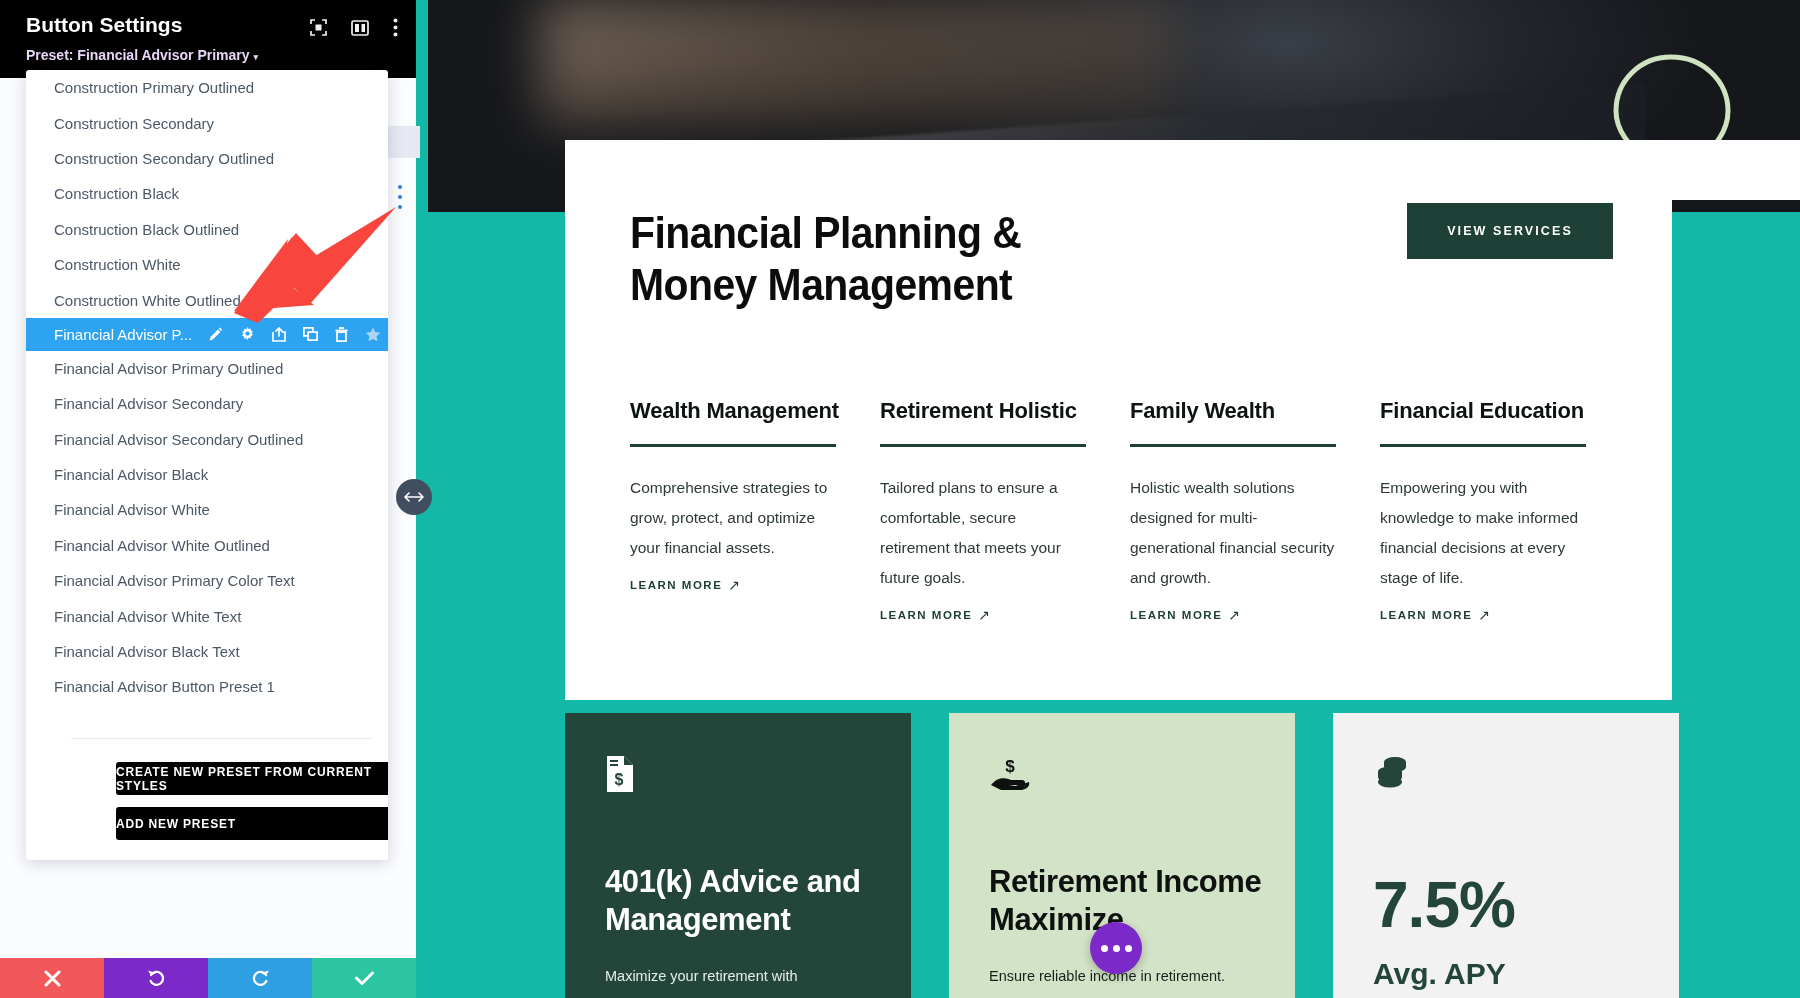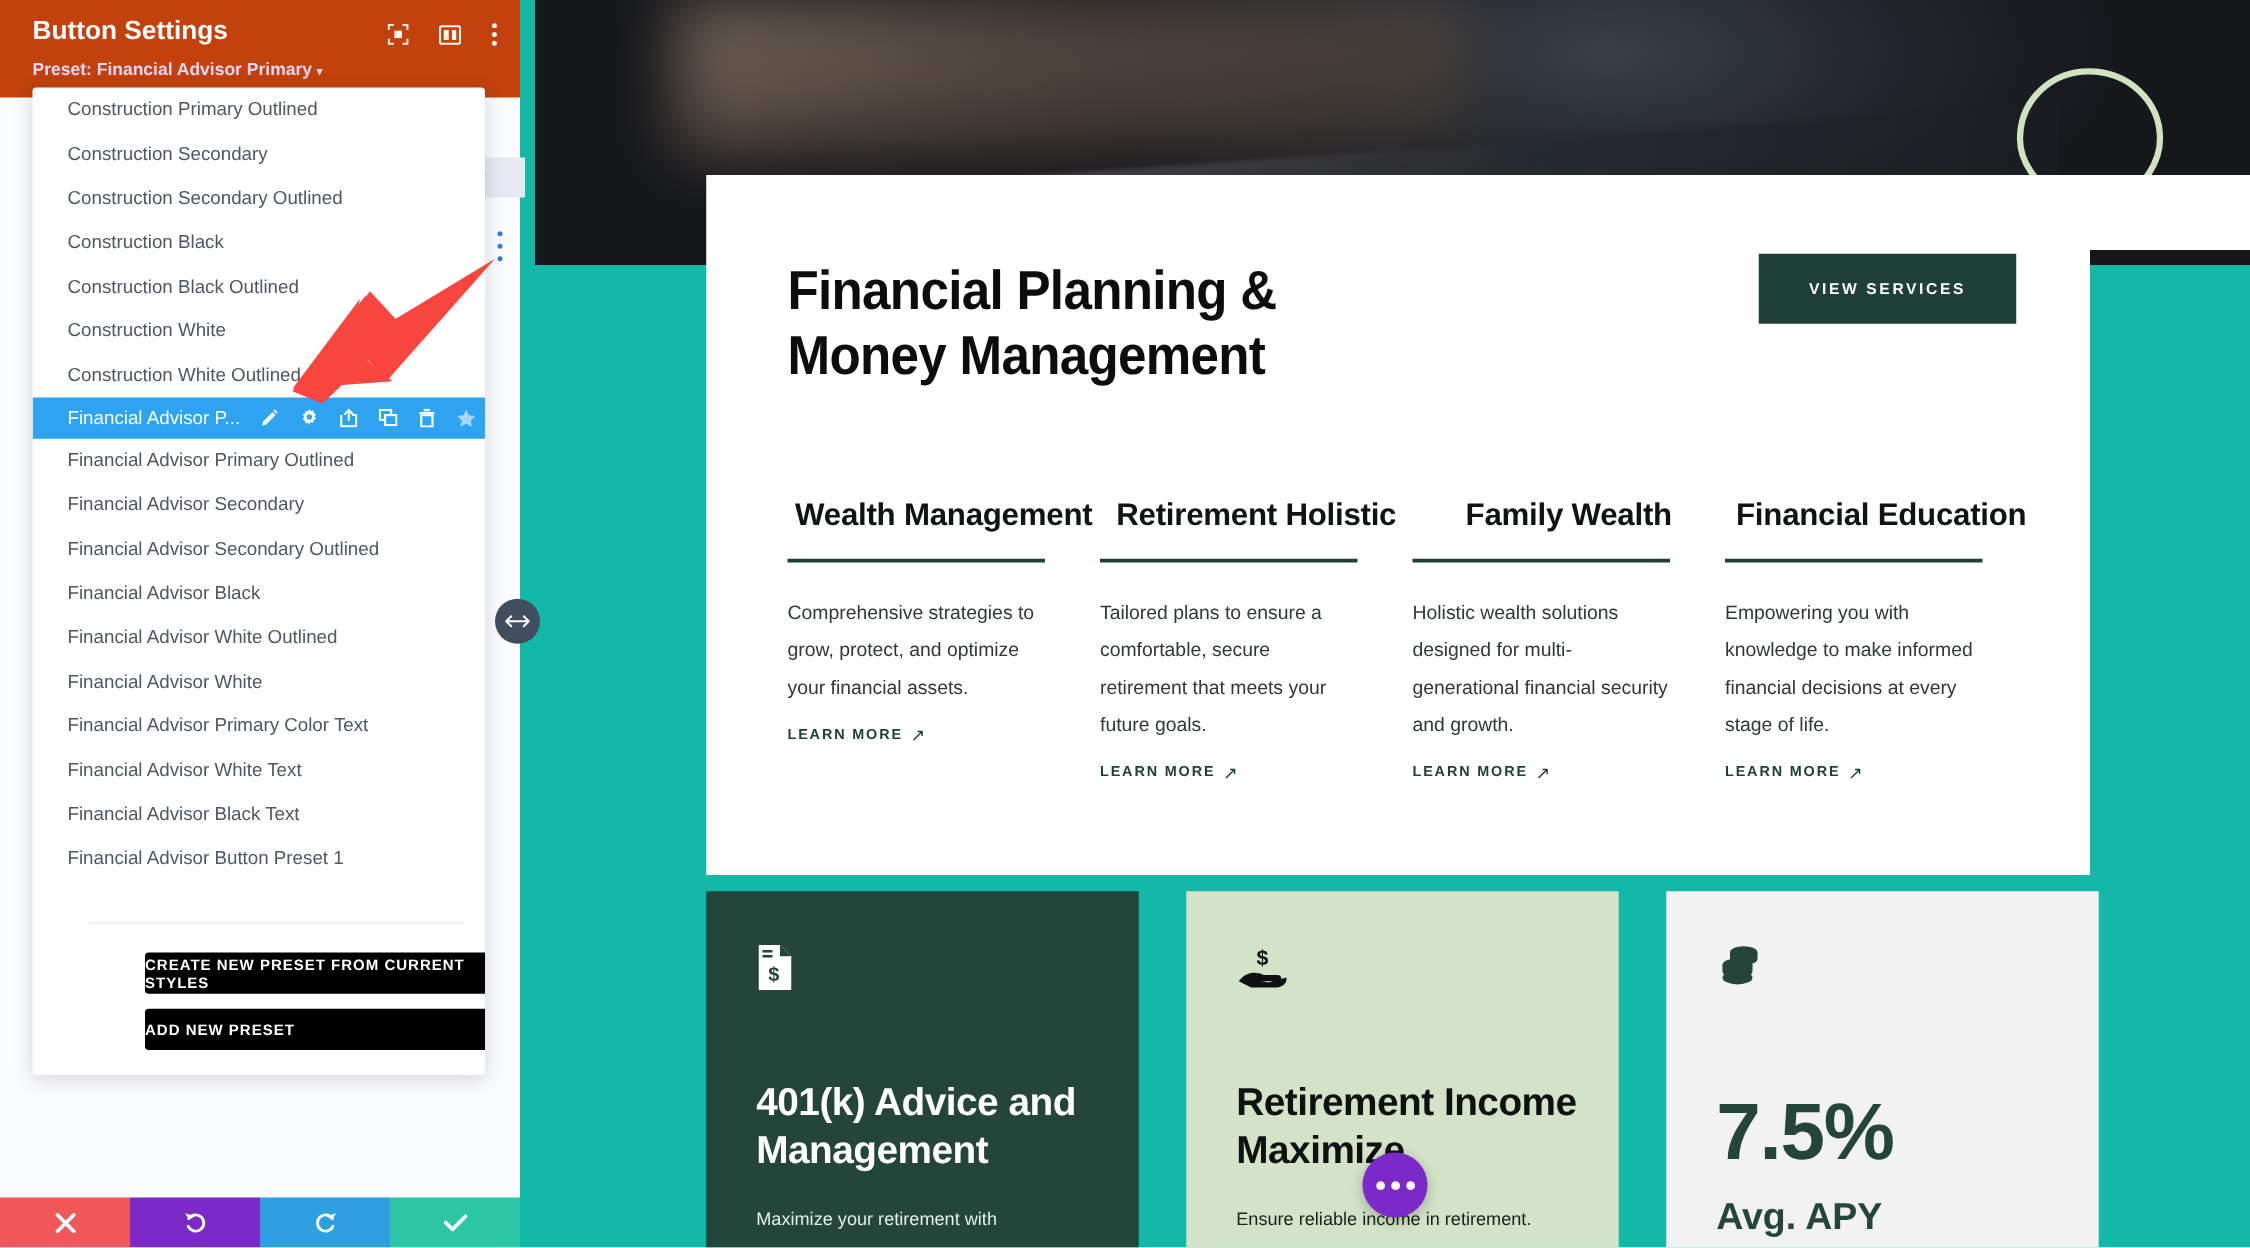--- a/index.html
+++ b/index.html
@@ -58,23 +58,22 @@
     position: absolute; left: 1395px; top: 203px; width: 206px; height: 56px;
     background: #1f4036; color: #ffffff;
     display: flex; align-items: center; justify-content: center;
     font-size: 12.5px; letter-spacing: 2.1px; font-weight: 600;
   }
 
   .svc-row { position: absolute; left: 618px; top: 398px; width: 1000px; display: flex; gap: 0; }
   .svc-col { width: 260px; }
   .svc-col h3 {
     font-family: "Liberation Sans Narrow", "Liberation Sans", sans-serif;
-    font-size: 25px; font-weight: 700; color: #0d1412; letter-spacing: -.2px;
+    font-size: 22px; font-weight: 700; color: #0d1412; letter-spacing: -.2px;
     white-space: nowrap;
-    text-align: center;
   }
   .svc-rule { width: 206px; height: 2.5px; background: #1f4036; margin-top: 20px; }
   .svc-col p {
     margin-top: 26px; width: 210px;
     font-size: 15.5px; line-height: 30px; color: #2e3a37;
   }
   .learn {
     margin-top: 14px; display: inline-flex; align-items: center; gap: 6px;
     font-size: 11.5px; letter-spacing: 1.5px; font-weight: 700; color: #1f4036;
   }
@@ -120,21 +119,21 @@
     display: flex; flex-direction: column; align-items: center; justify-content: space-between;
   }
   .kebab-vert i { width: 4px; height: 4px; border-radius: 50%; background: #2f7fd6; display:block; }
   .drag-circle {
     position: absolute; left: 396px; top: 479px; width: 36px; height: 36px; border-radius: 50%;
     background: #414e60; display: flex; align-items: center; justify-content: center; color: #fff;
   }
 
   
   .modal { position: absolute; left: 0; top: 0; width: 416px; height: 998px; }
-  .modal-head { position: absolute; left: 0; top: 0; width: 416px; height: 78px; background: #c2410c; }
+  .modal-head { position: absolute; left: 0; top: 0; width: 416px; height: 78px; background: #000000; }
   .modal-head .title {
     position: absolute; left: 26px; top: 13px; font-size: 21px; font-weight: 700; color: #fff;
   }
   .modal-head .preset-line {
     position: absolute; left: 26px; top: 47px; font-size: 14px; color: #e6d6f7; font-weight: 600;
   }
   .modal-head .preset-line .caret { font-size: 9px; }
   .head-icons { position: absolute; right: 18px; top: 18px; display: flex; align-items: center; gap: 24px; }
   .head-icons .hi { color: #fff; opacity: .95; display:flex; }
 
@@ -424,24 +423,24 @@
         <div class="dd-item">
             <span>Financial Advisor Secondary</span>
           </div>
         <div class="dd-item">
             <span>Financial Advisor Secondary Outlined</span>
           </div>
         <div class="dd-item">
             <span>Financial Advisor Black</span>
           </div>
         <div class="dd-item">
+            <span>Financial Advisor White</span>
+          </div>
+        <div class="dd-item">
             <span>Financial Advisor White Outlined</span>
-          </div>
-        <div class="dd-item">
-            <span>Financial Advisor White</span>
           </div>
         <div class="dd-item">
             <span>Financial Advisor Primary Color Text</span>
           </div>
         <div class="dd-item">
             <span>Financial Advisor White Text</span>
           </div>
         <div class="dd-item">
             <span>Financial Advisor Black Text</span>
           </div>

